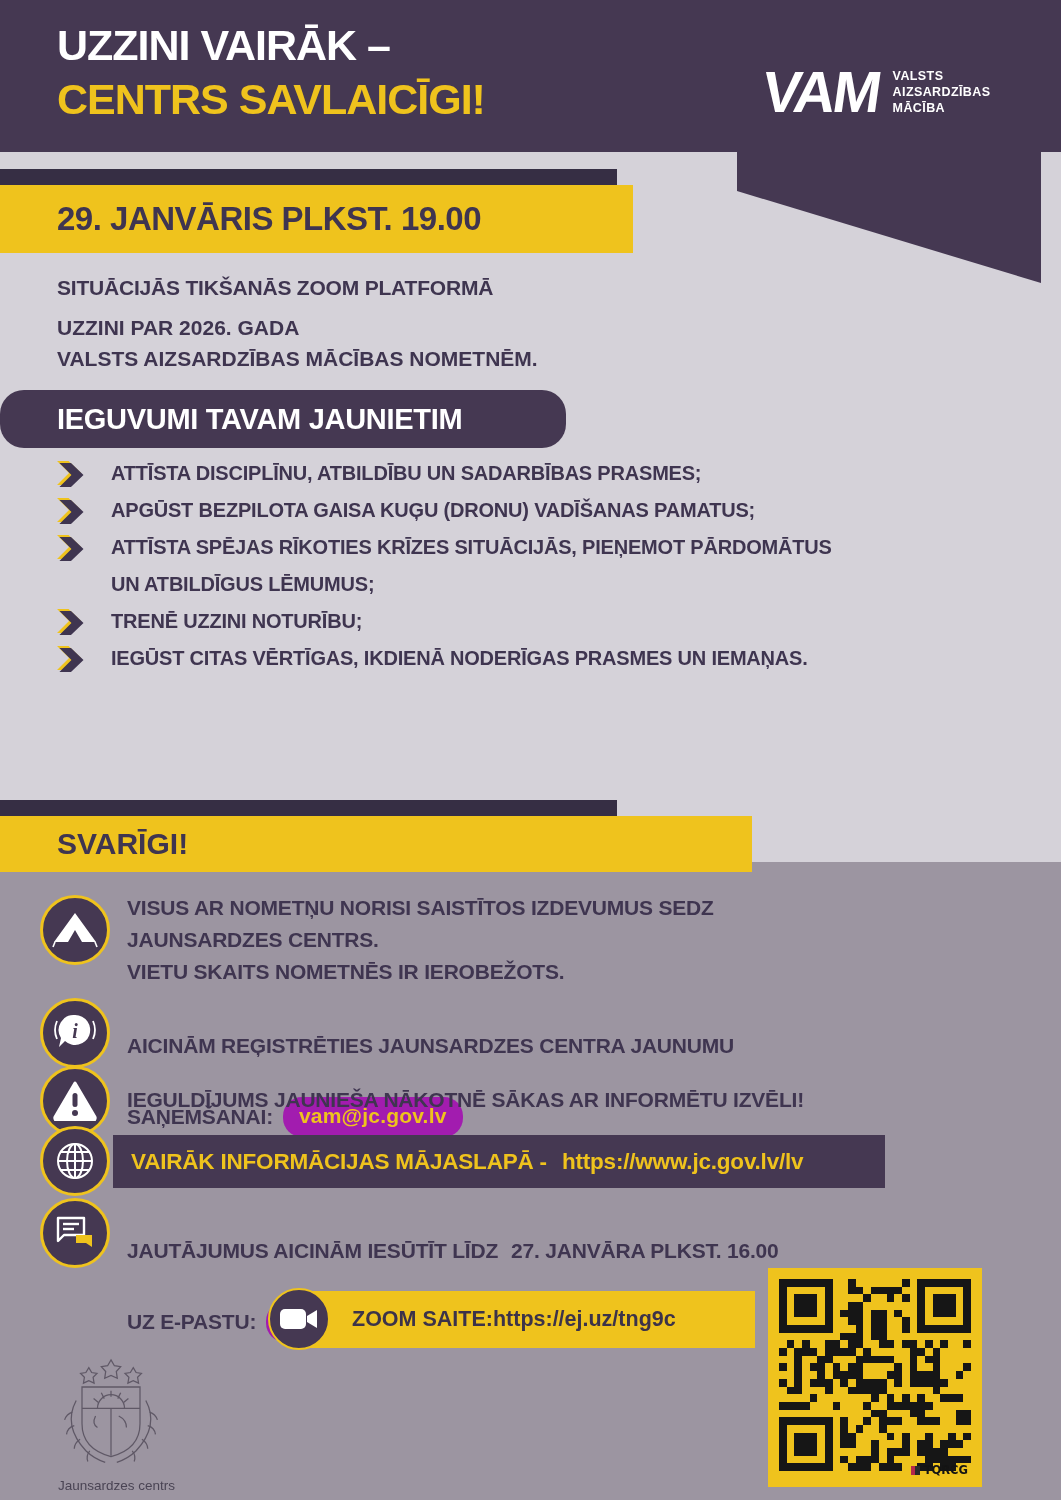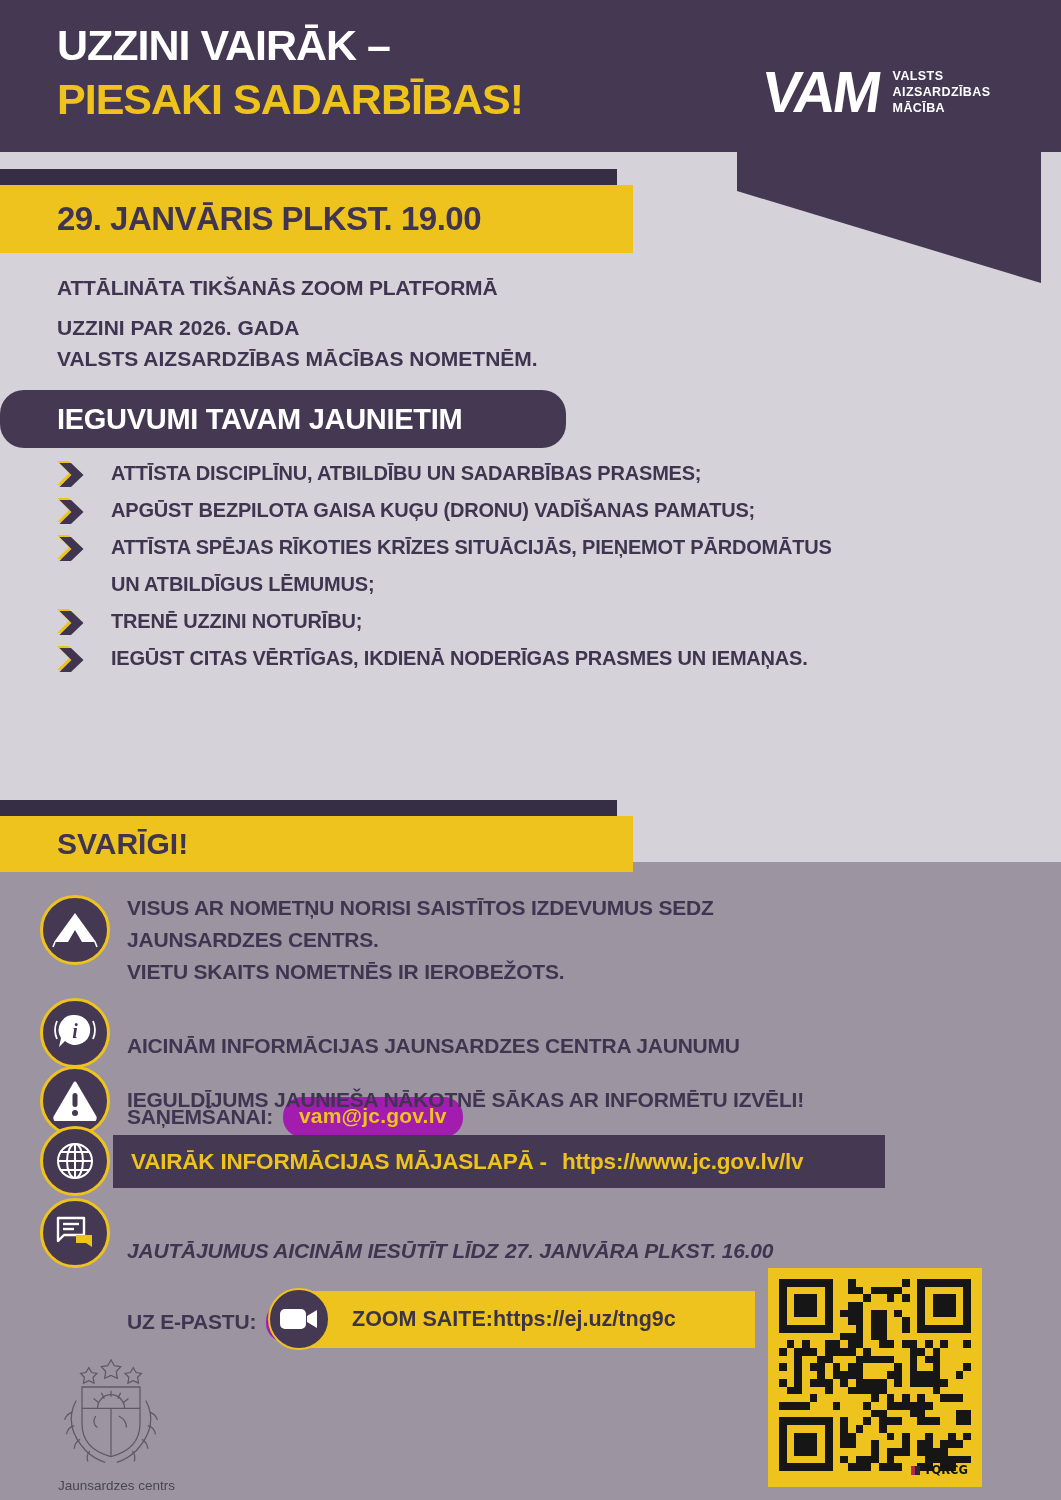--- a/index.html
+++ b/index.html
@@ -34,21 +34,21 @@
   .benefits-banner span{padding-left:57px;color:#ffffff;font-weight:800;font-size:29px;letter-spacing:-.3px;}
 
   
   .benefits-list{position:absolute;left:57px;top:455px;width:960px;z-index:1;}
   .bullet{display:flex;align-items:flex-start;}
   .bullet .chev{flex:0 0 27px;margin-top:6px;margin-right:27px;}
   .bullet .txt{color:#3f3550;font-weight:700;font-size:20px;line-height:37px;letter-spacing:-.2px;white-space:pre-line;}
 
   
   .svarigi-shadow{left:0;top:800px;width:617px;height:58px;}
-  .svarigi-banner{left:0;top:816px;width:633px;height:56px;}
+  .svarigi-banner{left:0;top:816px;width:752px;height:56px;}
   .svarigi-banner span{padding-left:57px;color:#3f3550;font-weight:800;font-size:30px;}
 
   .bottom-bg{position:absolute;left:0;top:862px;width:1061px;height:638px;background:#9c95a1;z-index:0;}
 
   
   .icircle{position:absolute;width:70px;height:70px;border-radius:50%;background:#453852;border:3px solid #efc31d;
     box-sizing:border-box;display:flex;align-items:center;justify-content:center;z-index:2;}
   .imp-text{position:absolute;color:#3f3550;font-weight:700;font-size:21px;line-height:32px;letter-spacing:-.2px;z-index:1;white-space:pre-line;}
   .row-line{display:flex;align-items:center;gap:10px;}
   .pill{display:inline-block;background:#a21caf;color:#efc31d;font-weight:800;font-size:21px;
@@ -83,39 +83,39 @@
 </head>
 <body>
 
 <div class="page">
 
   <div class="bottom-bg"></div>
 
   <div class="header">
     <div class="title">
       <div class="l1">UZZINI VAIRĀK –</div>
-      <div class="l2">PIESAKI SADARBĪBAS!</div>
+      <div class="l2">CENTRS SAVLAICĪGI!</div>
     </div>
   </div>
 
   <div class="vam-banner">
     <div class="vam-inner">
       <div class="vam-word">VAM</div>
       <div class="vam-sub prelines">VALSTS
 AIZSARDZĪBAS
 MĀCĪBA</div>
     </div>
   </div>
 
   <div class="shadow-bar date-shadow"></div>
   <div class="yellow-bar date-banner">
     <span>29. JANVĀRIS PLKST. 19.00</span>
   </div>
 
-  <div class="platform">ATTĀLINĀTA TIKŠANĀS ZOOM PLATFORMĀ</div>
+  <div class="platform">SITUĀCIJĀS TIKŠANĀS ZOOM PLATFORMĀ</div>
   <div class="about">UZZINI PAR 2026. GADA
 VALSTS AIZSARDZĪBAS MĀCĪBAS NOMETNĒM.</div>
 
   <div class="purple-bar benefits-banner">
     <span>IEGUVUMI TAVAM JAUNIETIM</span>
   </div>
 
   <div class="benefits-list">
     <div class="bullet">
       <svg class="chev" width="27" height="26" viewBox="0 0 28 27">
@@ -175,21 +175,21 @@
 
   <div class="icircle" style="left:40px;top:998px;">
     <svg width="48" height="44" viewBox="0 0 48 44">
       <path d="M24 4 a15 15 0 1 1 -10 26 l-6 6 l2 -9 a15 15 0 0 1 14 -23 Z" fill="#ffffff"></path>
       <text x="24" y="27" font-size="20" font-weight="bold" fill="#453852" text-anchor="middle" font-family="Liberation Serif, serif" font-style="italic">i</text>
       <path d="M6 10 q-4 9 0 18" stroke="#ffffff" stroke-width="1.8" fill="none"></path>
       <path d="M42 10 q4 9 0 18" stroke="#ffffff" stroke-width="1.8" fill="none"></path>
     </svg>
   </div>
   <div class="imp-text" style="left:127px;top:998px;">
-    <div>AICINĀM INFORMĀCIJAS JAUNSARDZES CENTRA JAUNUMU</div>
+    <div>AICINĀM REĢISTRĒTIES JAUNSARDZES CENTRA JAUNUMU</div>
     <div class="row-line" style="margin-top:3px;">
       <span>SAŅEMŠANAI:</span>
       <span class="pill">vam@jc.gov.lv</span>
     </div>
   </div>
 
   <div class="icircle" style="left:40px;top:1066px;">
     <svg width="44" height="40" viewBox="0 0 44 40">
       <path d="M22 2 L42 36 a3 3 0 0 1 -3 4 H5 a3 3 0 0 1 -3 -4 Z" fill="#ffffff" stroke="#ffffff" stroke-width="3" stroke-linejoin="round"></path>
       <rect x="19.5" y="12" width="5" height="14" rx="2.5" fill="#453852"></rect>
@@ -221,21 +221,21 @@
     <svg width="46" height="42" viewBox="0 0 46 42">
       <g stroke="#ffffff" stroke-width="2.4" fill="none" stroke-linejoin="round">
         <path d="M6 6 h26 v17 h-20 l-6 6 Z"></path>
         <line x1="11" y1="12" x2="27" y2="12"></line>
         <line x1="11" y1="17" x2="22" y2="17"></line>
       </g>
       <path d="M24 23 h16 v12 l-6 -4 h-10 Z" fill="#efc31d"></path>
     </svg>
   </div>
   <div class="imp-text" style="left:127px;top:1203px;">
-    <div class="row-line" style="gap:7px;font-style:italic;">
+    <div class="row-line" style="gap:13px;">
       <span style="font-weight:600;">JAUTĀJUMUS AICINĀM IESŪTĪT LĪDZ</span>
       <span style="font-weight:800;">27. JANVĀRA PLKST. 16.00</span>
     </div>
     <div class="row-line" style="margin-top:3px;">
       <span style="font-weight:600;">UZ E-PASTU:</span>
       <span class="pill">vam@jc.gov.lv</span>
     </div>
   </div>
 
   <div class="zoom-banner">

